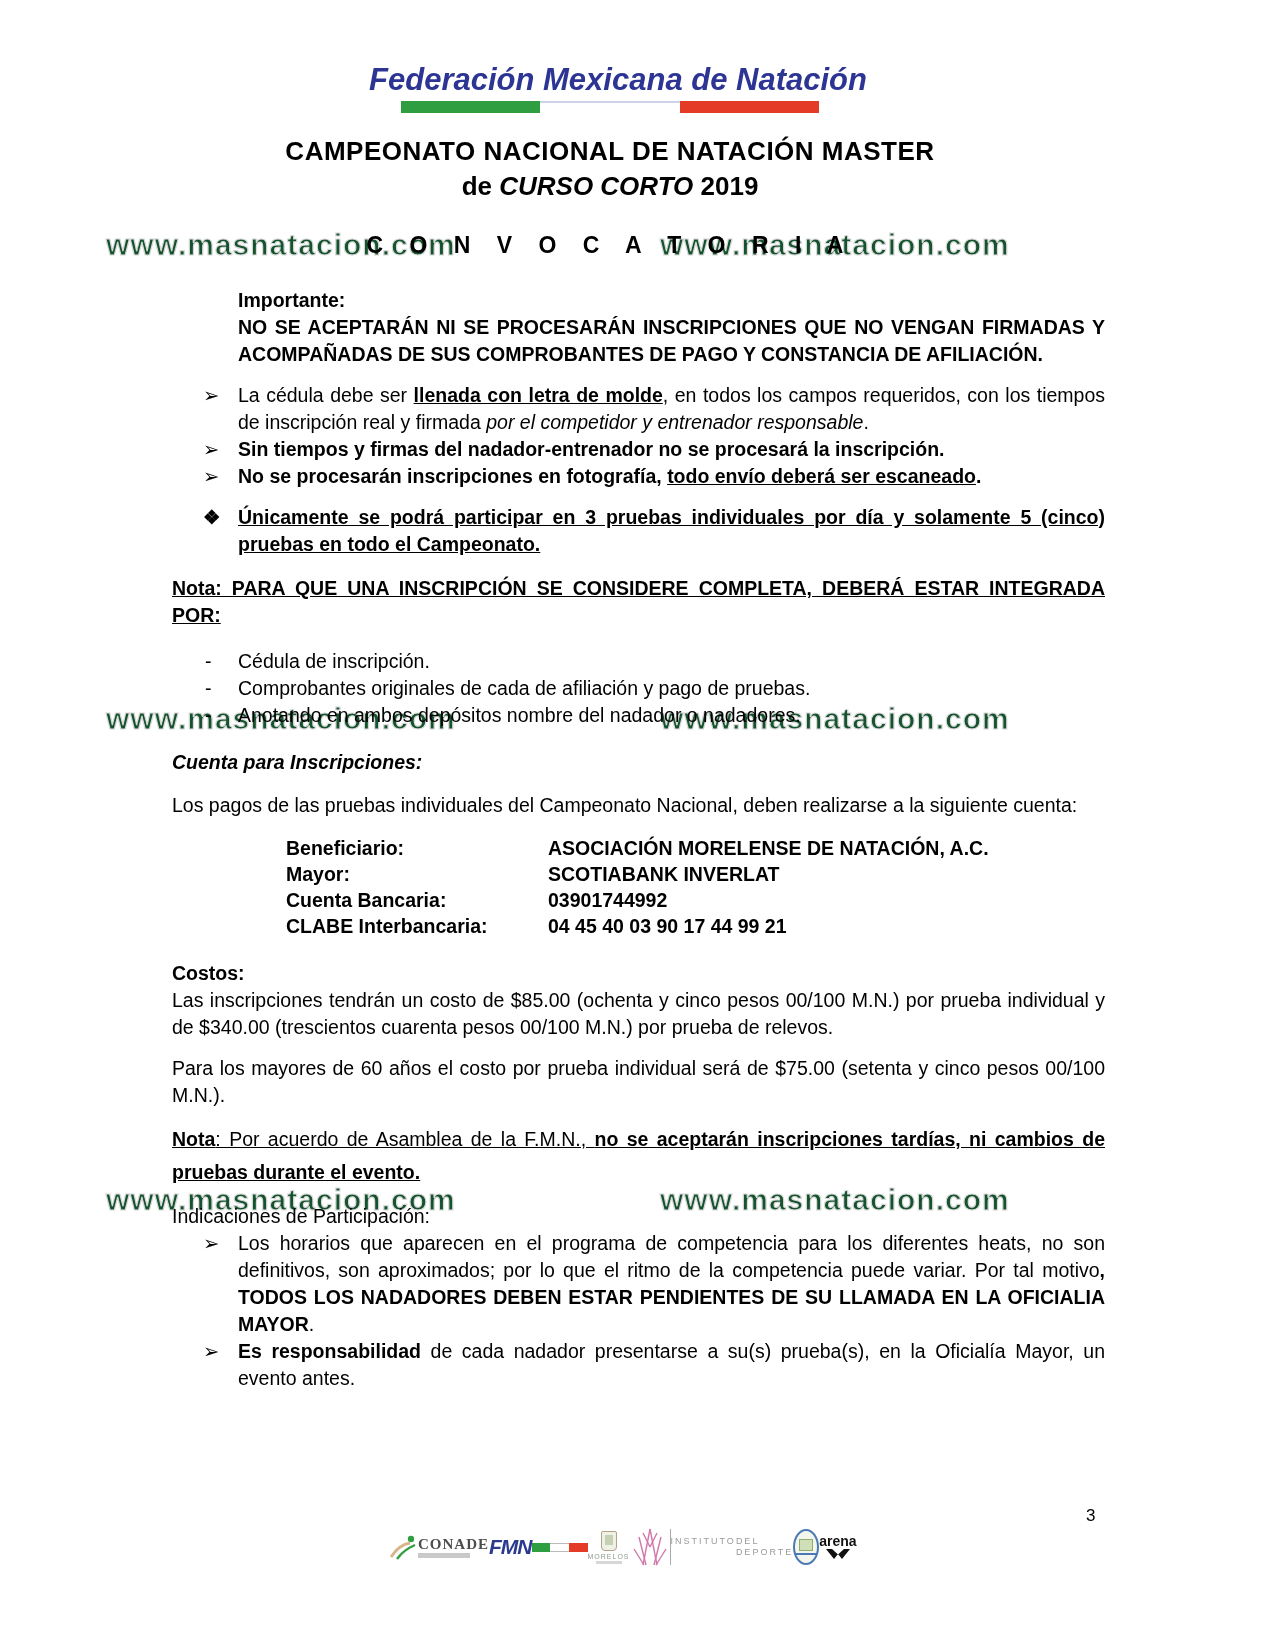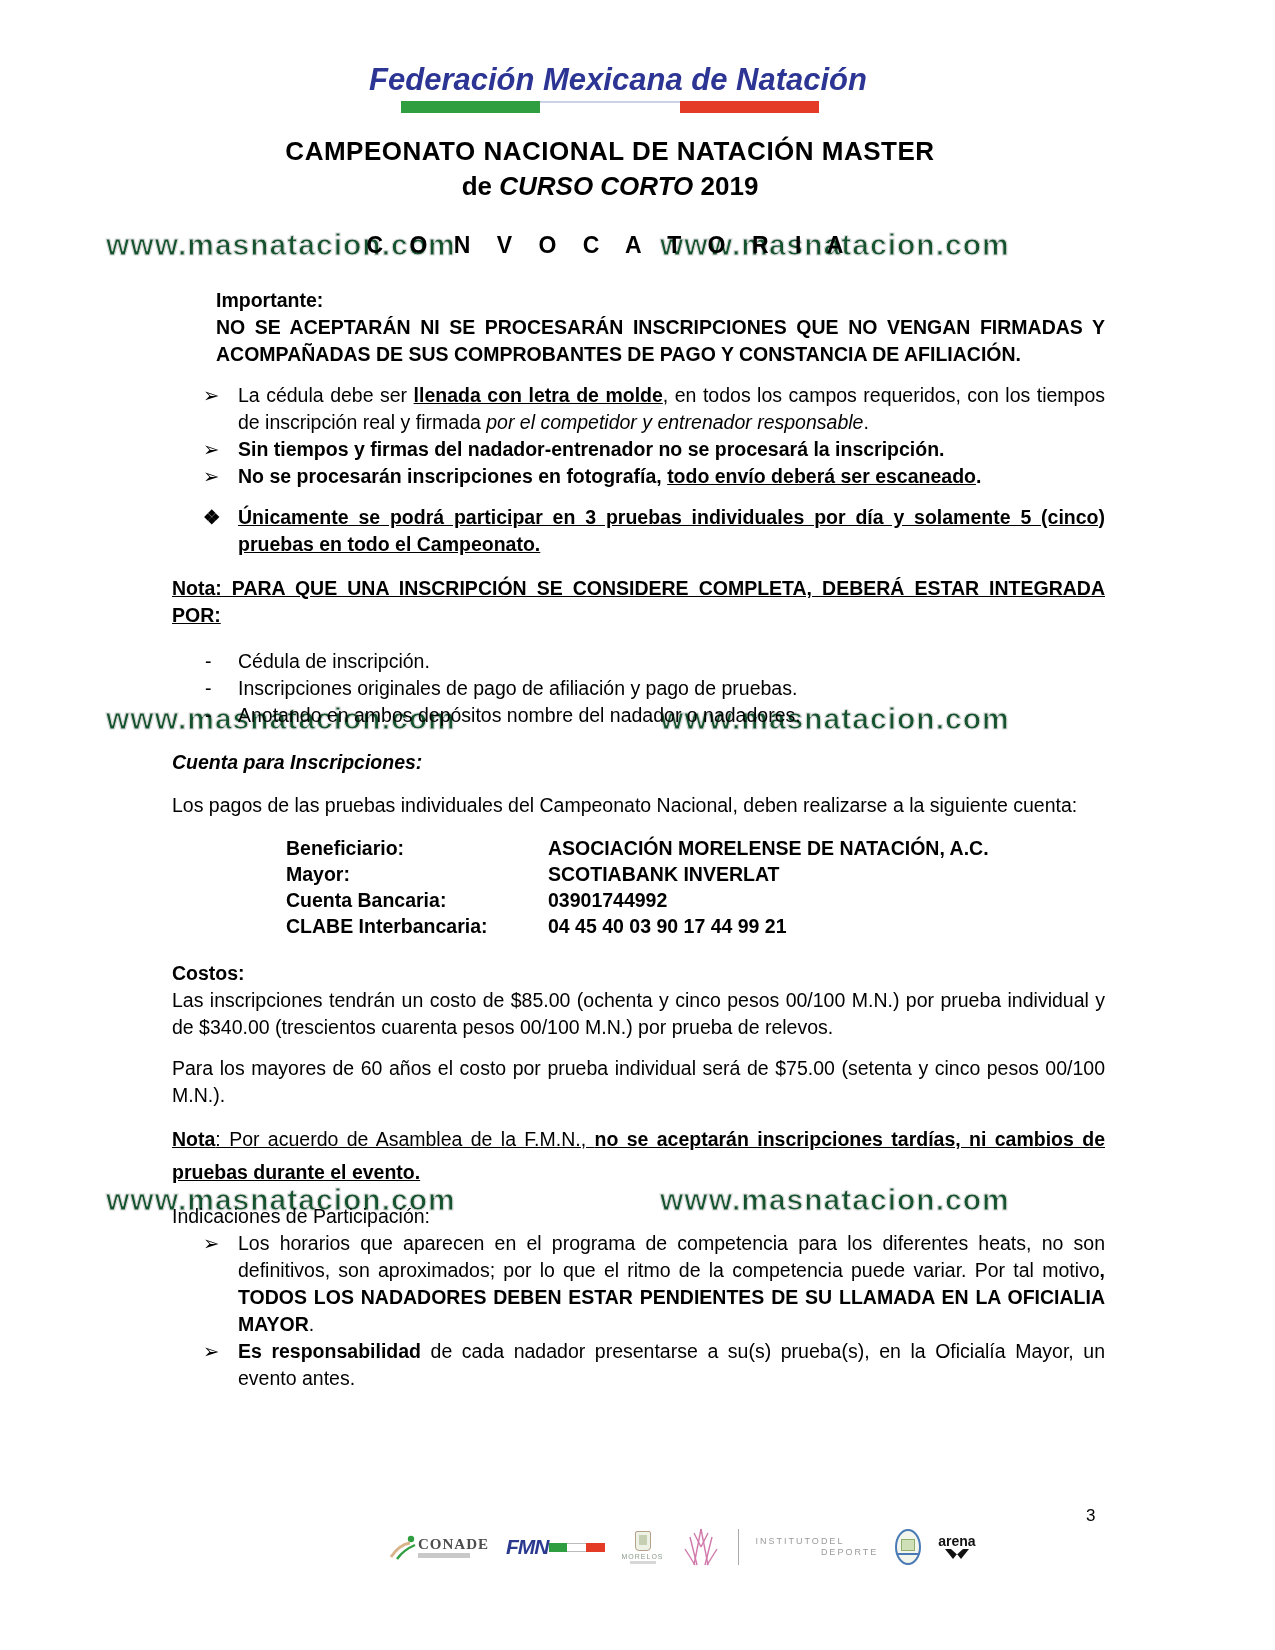--- a/index.html
+++ b/index.html
@@ -29,21 +29,21 @@
   .seg-red { background:#e33b26; }
   .title1 { margin-top:22px; font-size:26px; font-weight:bold; letter-spacing:0.5px; line-height:32px; }
   .title2 { margin-top:2px; font-size:26px; line-height:34px; }
   .title2 .t2-de { font-weight:bold; }
   .title2 .t2-mid { font-style:italic; font-weight:600; }
   .title2 .t2-year { font-weight:bold; }
   .convocatoria { margin-top:27px; font-size:23px; font-weight:bold; letter-spacing:10px; line-height:30px; }
 
   
   .content { position:relative; z-index:1; margin:0 170px 0 172px; font-size:19.5px; line-height:27px; }
-  .indent { margin-left:44px; }
+  .indent { margin-left:66px; }
   .just { text-align:justify; }
   b, .bold { font-weight:bold; }
   .ital { font-style:italic; }
   .und { text-decoration:underline; }
   .bu { text-decoration:underline; font-weight:bold; }
 
   .importante { margin-top:27px; }
   .li { position:relative; padding-left:66px; }
   .li .marker { position:absolute; left:31px; top:0; }
   .dash-li .marker { left:33px; }
@@ -59,21 +59,21 @@
   .costos-h { margin-top:21px; font-weight:bold; }
   .p-tight { margin-top:0; }
   .costos-p2 { margin-top:14px; }
   .nota2 { margin-top:14px; line-height:33px; }
   .indic-h { margin-top:14px; font-weight:normal; }
 
   
   .pagenum { position:absolute; left:1086px; top:1506px; font-size:17px; z-index:2; }
   .logos {
     position:absolute; left:388px; top:1516px; width:450px; height:62px;
-    display:flex; align-items:center; gap:17px; z-index:2;
+    display:flex; align-items:center; z-index:2;
   }
   .logo { display:flex; align-items:center; }
   .conade-text { font-family:"Liberation Serif", serif; font-weight:bold; font-size:15px; color:#4d4d4d; letter-spacing:1px; line-height:14px; }
   .conade-strip { margin-top:2px; width:52px; height:5px; background:#c9c9c9; }
   .fmn { flex-direction:row; }
   .fmn-text { font-size:21px; font-weight:bold; font-style:italic; color:#2b3a8f; letter-spacing:-1px; line-height:18px; }
   .miniflag { width:56px; height:9px; display:flex; margin-top:1px; }
   .miniflag .seg { flex:1; }
   .miniflag .mw { background:#fff; border:1px solid #bbb; border-left:none; border-right:none; }
   .morelos { flex-direction:column; }
@@ -142,21 +142,21 @@
 
     <div class="nota1 just">
       <span class="und">Nota: PARA QUE UNA INSCRIPCIÓN SE CONSIDERE COMPLETA, DEBERÁ ESTAR INTEGRADA POR:</span>
     </div>
 
     <div class="dashlist">
       <div class="li dash-li">
         <span class="marker">-</span><span>Cédula de inscripción.</span>
       </div>
       <div class="li dash-li">
-        <span class="marker">-</span><span>Inscripciones originales de pago de afiliación y pago de pruebas.</span>
+        <span class="marker">-</span><span>Comprobantes originales de cada de afiliación y pago de pruebas.</span>
       </div>
       <div class="li dash-li">
         <span class="marker">-</span><span>Anotando en ambos depósitos  nombre del nadador o nadadores.</span>
       </div>
     </div>
 
     <div class="cuenta-h">Cuenta para Inscripciones:</div>
     <div class="cuenta-intro just">Los pagos de las pruebas individuales del Campeonato Nacional, deben realizarse a la siguiente cuenta:</div>
 
     <div class="banktable">

